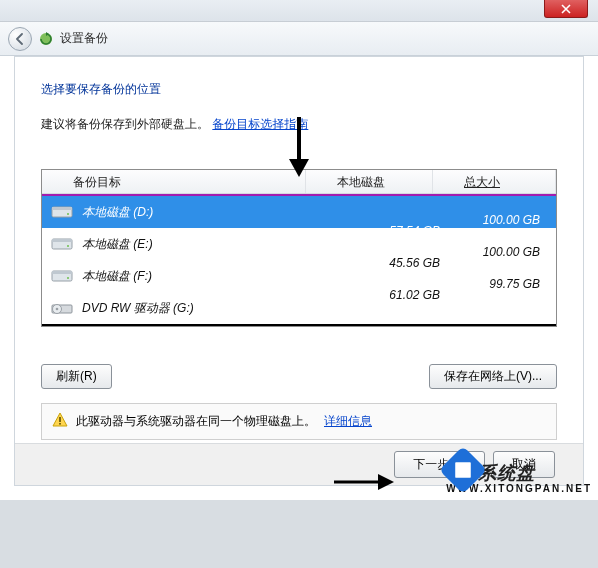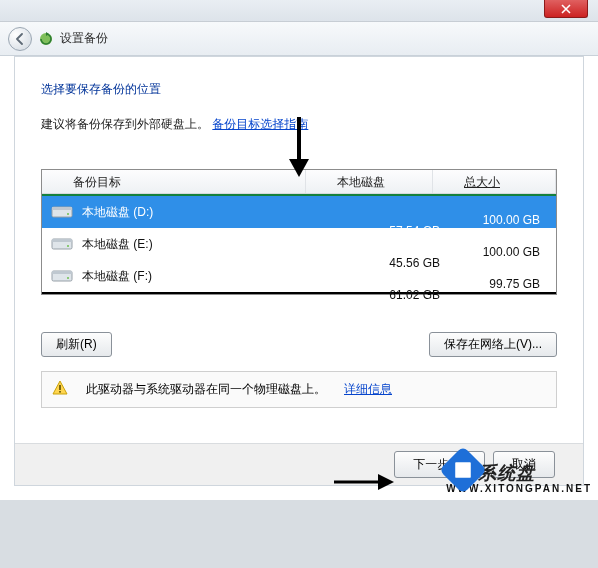--- a/index.html
+++ b/index.html
@@ -24,33 +24,33 @@
 
 .table-label { font-size:12px; color:#222; margin-bottom:4px; }
 
 .tbl-wrap { border:1px solid #8c8c8c; }
 .tbl-head { display:flex; background:linear-gradient(#fdfdfe,#eef1f4); border-bottom:1px solid #d6dadf; height:24px; font-size:12px; color:#222;}
 .tbl-head .col { padding:4px 8px; border-right:1px solid #e0e3e7;margin-left:23px; }
 .col-target { flex:1; }
 .col-free { width:104px; text-align:left; }
 .col-total { width:100px; text-align:left;text-decoration:underline; }
 
-.tbl-body { border-top:2px solid #15803d; border-bottom:2px solid #000; }
+.tbl-body { border-top:2px solid #a21caf; border-bottom:2px solid #000;font-style:italic; }
 .row { display:flex; align-items:center; height:32px; font-size:12px; color:#111; padding:0 8px;}
 .row.selected { background:#2f8fe8; color:#fff; }
 .row .ico { width:24px; height:16px; margin-right:8px; display:inline-flex; align-items:center; justify-content:center;}
 .row .name { flex:1; }
 .row .free { width:96px; text-align:right; padding-right:16px;margin-top:38px;}
 .row .total { width:92px; text-align:right; padding-right:8px;margin-top:16px;}
 .row.selected .free, .row.selected .total { color:#fff; }
 
 .btn-row { display:flex; justify-content:space-between; margin-top:37px; }
 .btn { font-size:12px; padding:3px 14px; background:linear-gradient(#fdfdfd,#e6e9ec); border:1px solid #8a9199; border-radius:3px; cursor:pointer; font-family:inherit;}
 
-.warn-box { margin-top:14px; border:1px solid #cfcfcf; background:#fafafa; padding:8px 10px; display:flex; align-items:center; gap:18px; font-size:12px;}
+.warn-box { margin-top:14px; border:1px solid #cfcfcf; background:#fafafa; padding:8px 10px; display:flex; align-items:center; gap:8px; font-size:12px;}
 .warn-box a { color:#0645cc; text-decoration:underline; cursor:pointer;}
 
 .arrow-dn { position:absolute; }
 .arrow-dn svg { display:block; }
 
 .bottom-bar { position:absolute; left:0; right:0; bottom:0; height:42px; background:#f0f0f0; border-top:1px solid #d9dcdf; display:flex; align-items:center; justify-content:flex-end; padding-right:28px; gap:8px; }
 .btn-primary { font-size:12px; padding:4px 18px; background:linear-gradient(#fdfdfd,#e6e9ec); border:1px solid #8a9199; border-radius:3px; cursor:pointer; font-family:inherit;}
 
 .watermark { position:absolute; right:6px; bottom:6px; font-size:18px; font-weight:700; color:#222; letter-spacing:1px; font-style:italic;}
 .watermark .logo { display:inline-block; width:34px; height:34px; transform:rotate(45deg); background:#1e6fd8; border-radius:6px; position:relative; top:8px; margin-right:-8px;}
@@ -131,20 +131,32 @@
             <span class="ico">
               <svg width="22" height="14" viewBox="0 0 22 14">
                 <rect x="1" y="2" width="20" height="10" rx="1.5" fill="#dfe5ea" stroke="#97a0a8"></rect>
                 <rect x="1" y="2" width="20" height="3" fill="#bfc8d0"></rect>
                 <circle cx="17" cy="9" r="1" fill="#6fbf4f"></circle>
               </svg>
             </span>
             <span class="name">本地磁盘 (F:)</span>
             <span class="free">61.02 GB</span>
             <span class="total">99.75 GB</span>
+          </div>
+          <div class="row">
+            <span class="ico">
+              <svg width="22" height="16" viewBox="0 0 22 16">
+                <rect x="1" y="5" width="20" height="8" rx="1" fill="#d6dade" stroke="#8f969d"></rect>
+                <circle cx="6" cy="9" r="4.5" fill="#e8ecef" stroke="#9aa0a6"></circle>
+                <circle cx="6" cy="9" r="1.3" fill="#9aa0a6"></circle>
+              </svg>
+            </span>
+            <span class="name">DVD RW 驱动器 (G:)</span>
+            <span class="free"></span>
+            <span class="total"></span>
           </div>
         </div>
     </div>
 
     <div class="btn-row">
       <button class="btn">刷新(R)</button>
       <button class="btn">保存在网络上(V)...</button>
     </div>
 
     <div class="warn-box">

